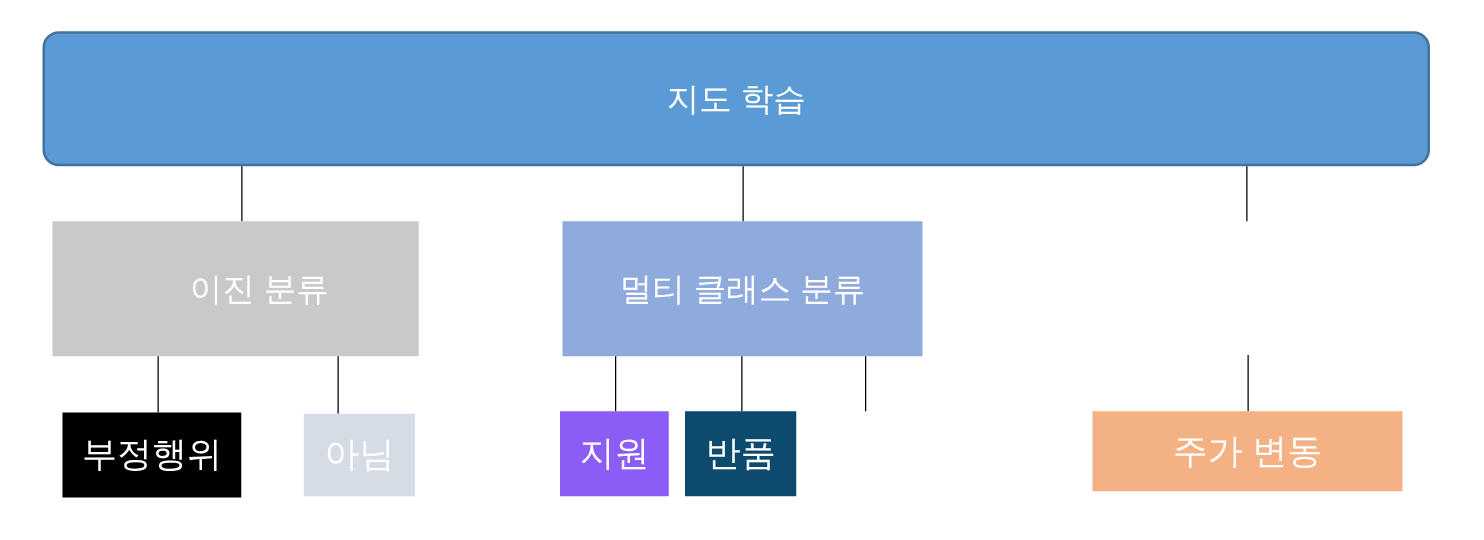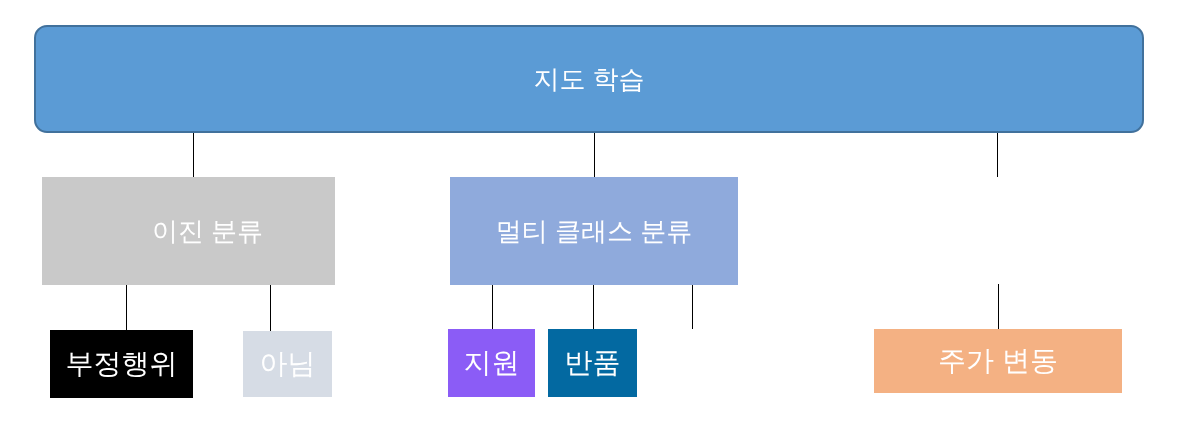--- a/index.html
+++ b/index.html
@@ -80,18 +80,18 @@
   <div class="connector k22" style="background-color: rgb(0, 0, 0);"></div>
   <div class="connector k23" style="background-color: rgb(0, 0, 0);"></div>
   <div class="connector k31" style="background-color: rgb(0, 0, 0);"></div>
 
   <div class="node leaf c11" style="background-color: rgb(0, 0, 0);">부정행위</div>
 
   <div class="node leaf c12" style="background-color: rgb(214, 220, 229);">아님</div>
 
   <div class="node leaf c21" style="background-color: #8b5cf6;">지원</div>
 
-  <div class="node leaf c22" style="background-color: #0369a1;">반품</div>
+  <div class="node leaf c22" style="background-color: #0c4a6e;">반품</div>
 
 
   <div class="node leaf c31" style="background-color: rgb(244, 177, 131);">주가 변동</div>
 
 </div>
 
 </body></html>

